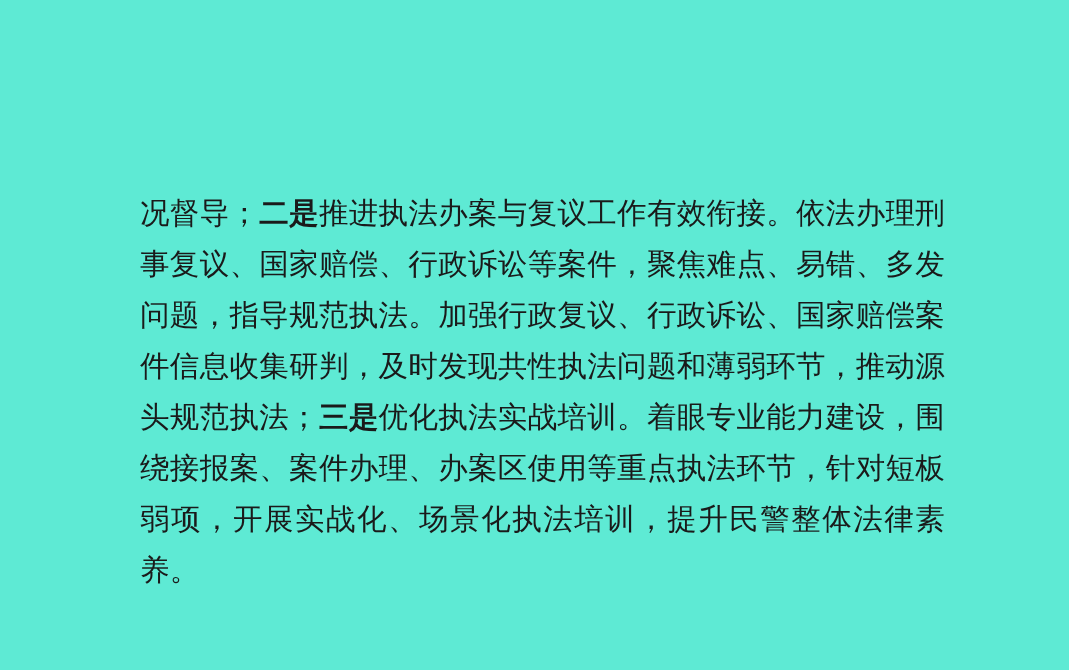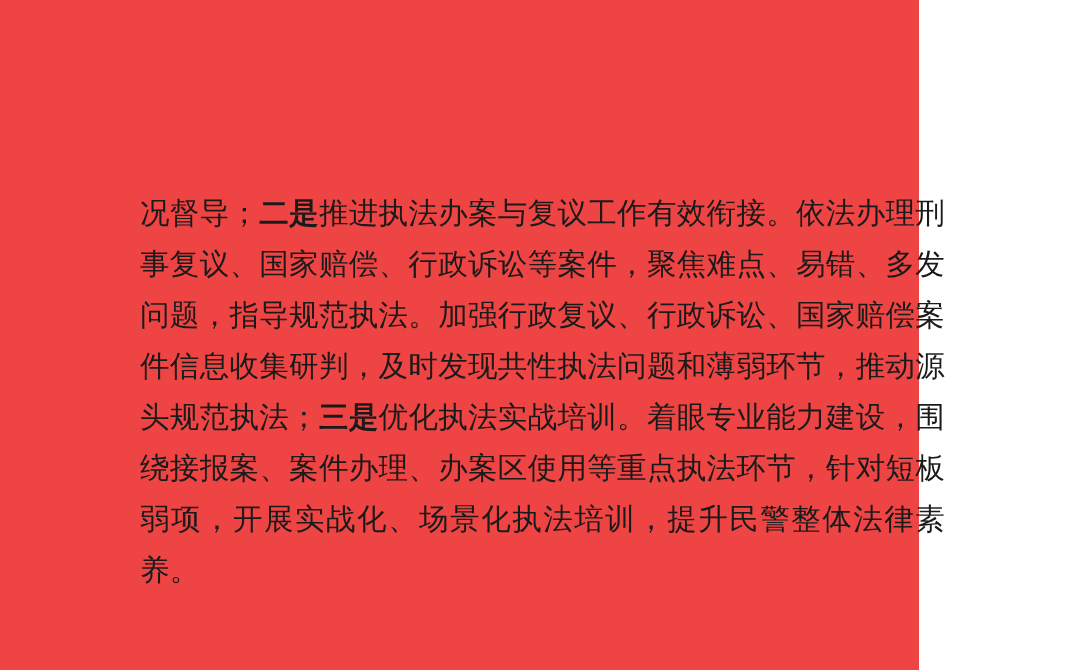--- a/index.html
+++ b/index.html
@@ -8,23 +8,23 @@
     background: #ffffff;
   }
   body {
     width: 1069px;
     height: 670px;
     overflow: hidden;
     font-family: "Liberation Serif", "DejaVu Serif", serif;
   }
   .page {
     position: relative;
-    width: 919px;
+    width: 1069px;
     height: 670px;
-    background: #ef4444;
+    background: #5eead4;
     box-sizing: border-box;
   }
   .body-block {
     position: absolute;
     left: 140px;
     top: 188px;
     width: 805px;
   }
   .para {
     margin: 0;

